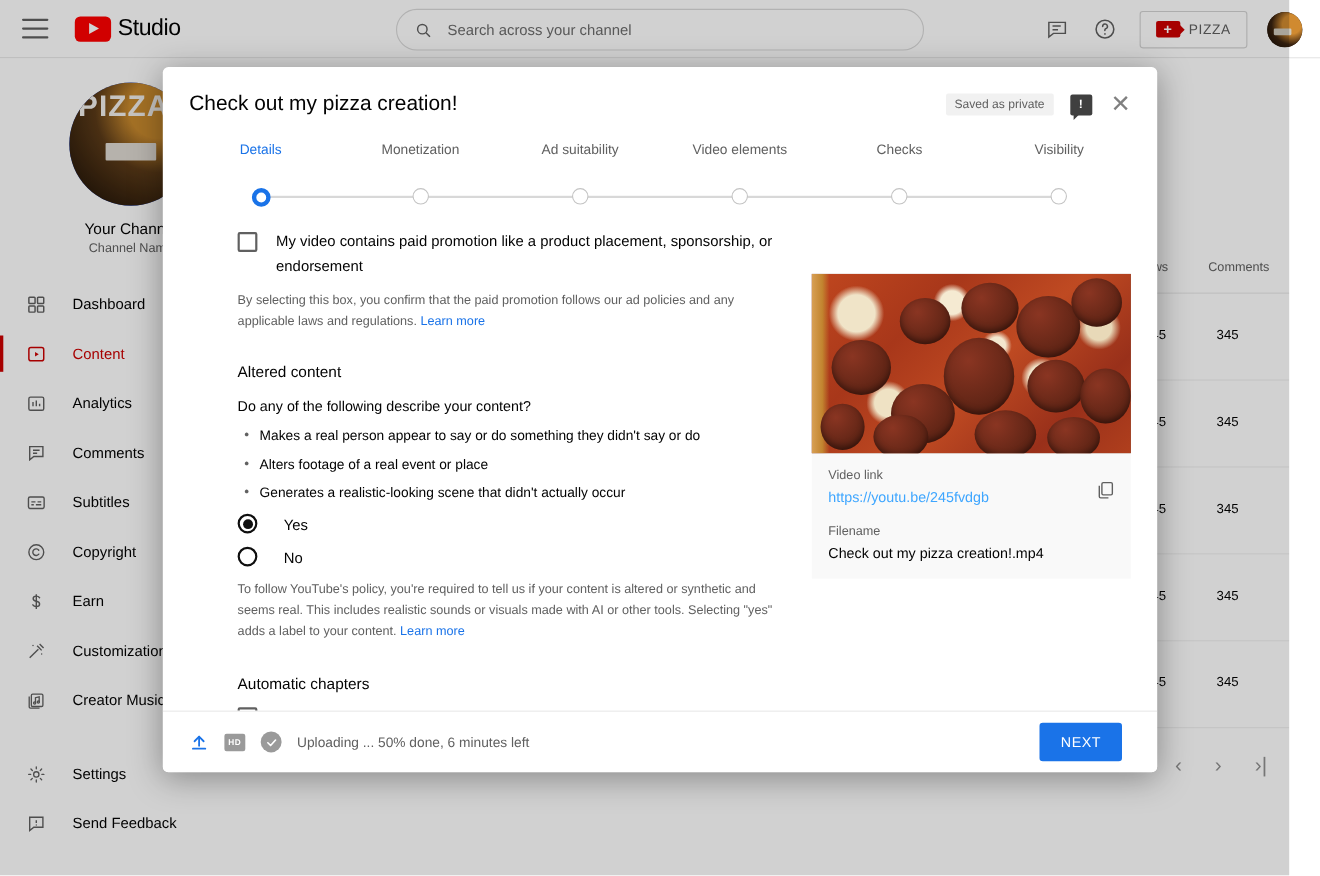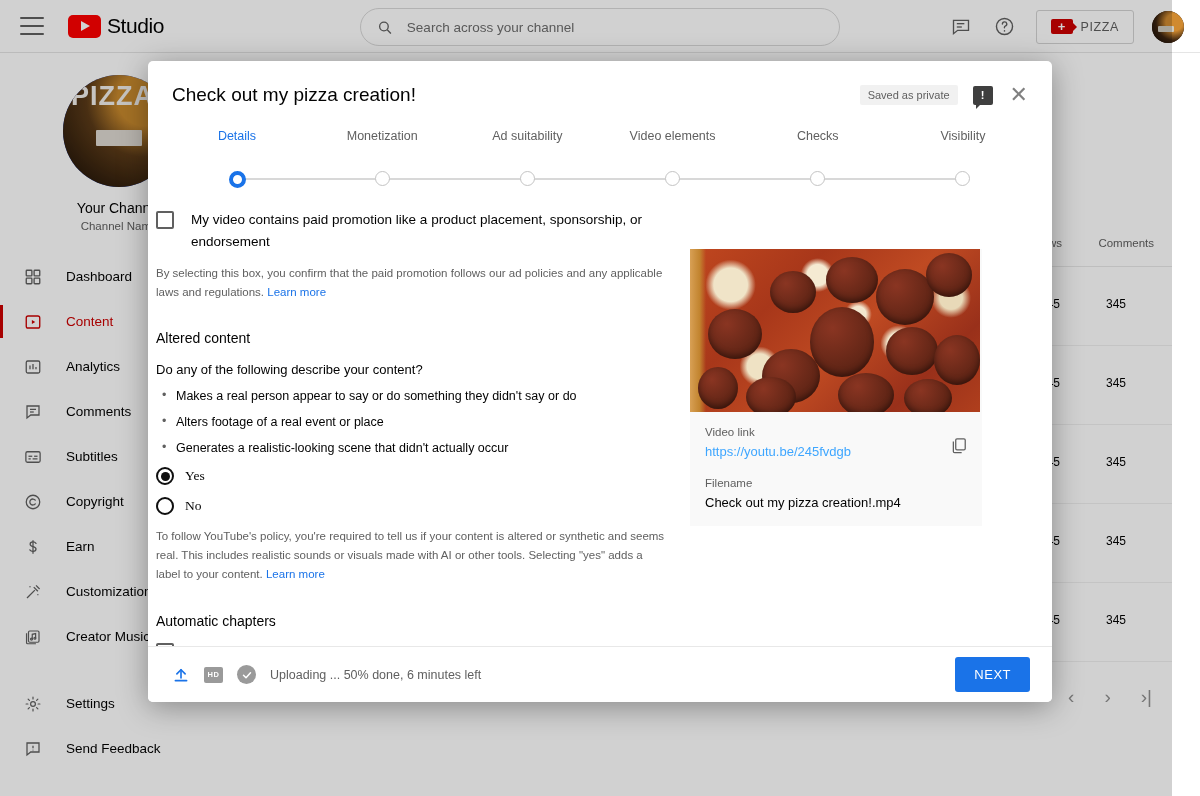--- a/index.html
+++ b/index.html
@@ -130,40 +130,40 @@
   .step-line { position: absolute; left: 65px; right: 65px; top: 49px;
     height: 1.5px; background: #d8d8d8; }
   .step-dots { position: absolute; left: 0; right: 0; top: 42px;
     display: flex; justify-content: space-between; }
   .dotwrap { width: 130px; display: flex; justify-content: center; }
   .dot { width: 15px; height: 15px; border-radius: 50%; background: #fff;
     border: 1.7px solid #c4c4c4; cursor: pointer; }
   .dot.active { border: 4px solid #1a73e8; width: 17px; height: 17px; }
 
   
-  .modal-body { flex: 1; display: flex; padding: 12px 24px 0 8px; overflow: hidden; position: relative;}
+  .modal-body { flex: 1; display: flex; padding: 12px 24px 0 24px; overflow: hidden; position: relative; margin-left: 44px;}
   .col-left { width: 520px; padding-right: 10px; }
   .col-right { width: 292px; margin-left: 14px; padding-top: 46px; }
 
   .check-row { display: flex; gap: 17px; align-items: flex-start; margin-top: 6px;}
   .cbox { width: 18px; height: 18px; border: 2px solid #606060; border-radius: 2px;
     flex-shrink: 0; margin-top: 2px; cursor: pointer; background: #fff; }
   .check-text { font-size: 13.5px; color: #030303; line-height: 1.65; }
   .helper { font-size: 11.5px; color: #606060; line-height: 1.65; margin-top: 10px; }
   .lnk { color: #3ea6ff; cursor: pointer; }
   .lnk.dark { color: #1a73e8; }
 
   .sec-title { font-size: 14px; font-weight: 500; color: #030303; margin-top: 29px; }
   .sec-q { font-size: 13px; color: #030303; margin-top: 16px; }
   .bullets { margin-top: 12px; list-style: none; }
   .bullets li { font-size: 12.5px; color: #030303; margin-bottom: 12px;
     padding-left: 20px; position: relative; }
   .bullets li:before { content: '•'; position: absolute; left: 6px; top: -1px; color: #606060; }
 
-  .radio-row { display: flex; align-items: center; gap: 11px; margin-bottom: 12px; cursor: pointer; font-family: Liberation Serif, serif;}
+  .radio-row { display: flex; align-items: flex-end; gap: 24px; margin-bottom: 12px; cursor: pointer;}
   .radio { width: 18px; height: 18px; border-radius: 50%; border: 2px solid #0f0f0f;
     display: flex; align-items: center; justify-content: center; flex-shrink: 0; }
   .radio.sel:after { content: ''; width: 9px; height: 9px; border-radius: 50%; background: #0f0f0f; }
   .radio-lbl { font-size: 13.5px; color: #030303; }
 
   
   .preview-card { background: #f9f9f9; }
   .thumb { width: 290px; height: 163px; position: relative; overflow: hidden;
     background: #7a2d13; }
   .pizza-base { position: absolute; inset: 0;
@@ -184,21 +184,21 @@
 
   .pv-meta { padding: 14px 15px 16px 15px; position: relative; }
   .pv-label { font-size: 11.5px; color: #606060; }
   .pv-link { font-size: 13px; color: #3ea6ff; margin-top: 6px; cursor: pointer; }
   .pv-filename { font-size: 13px; color: #030303; margin-top: 6px; }
   .pv-gap { height: 18px; }
   .copy-icon { position: absolute; right: 14px; top: 24px; cursor: pointer; color: #606060; }
 
   
   .modal-footer { height: 56px; border-top: 1px solid #e8e8e8; display: flex;
-    align-items: center; padding: 0 22px 0 24px; flex-shrink: 0; background: #fff; }
+    align-items: center; padding: 0 32px 0 24px; flex-shrink: 0; background: #fff; }
   .foot-icons { display: flex; align-items: center; gap: 14px; }
   .up-ico { color: #1a73e8; display: flex; align-items: center; }
   .hd-ico { width: 19px; height: 16px; background: #9a9a9a; border-radius: 2px;
     display: flex; align-items: center; justify-content: center; }
   .hd-ico span { color: #fff; font-size: 7.5px; font-weight: 700; letter-spacing: 0.5px; }
   .chk-ico { width: 19px; height: 19px; border-radius: 50%; background: #9a9a9a;
     display: flex; align-items: center; justify-content: center; color: #fff; }
   .upload-status { font-size: 12.5px; color: #606060; margin-left: 0; }
   .next-btn { margin-left: auto; background: #1a73e8; color: #fff; border: none;
     font-size: 13px; font-weight: 500; letter-spacing: 0.5px; padding: 10px 19px;

